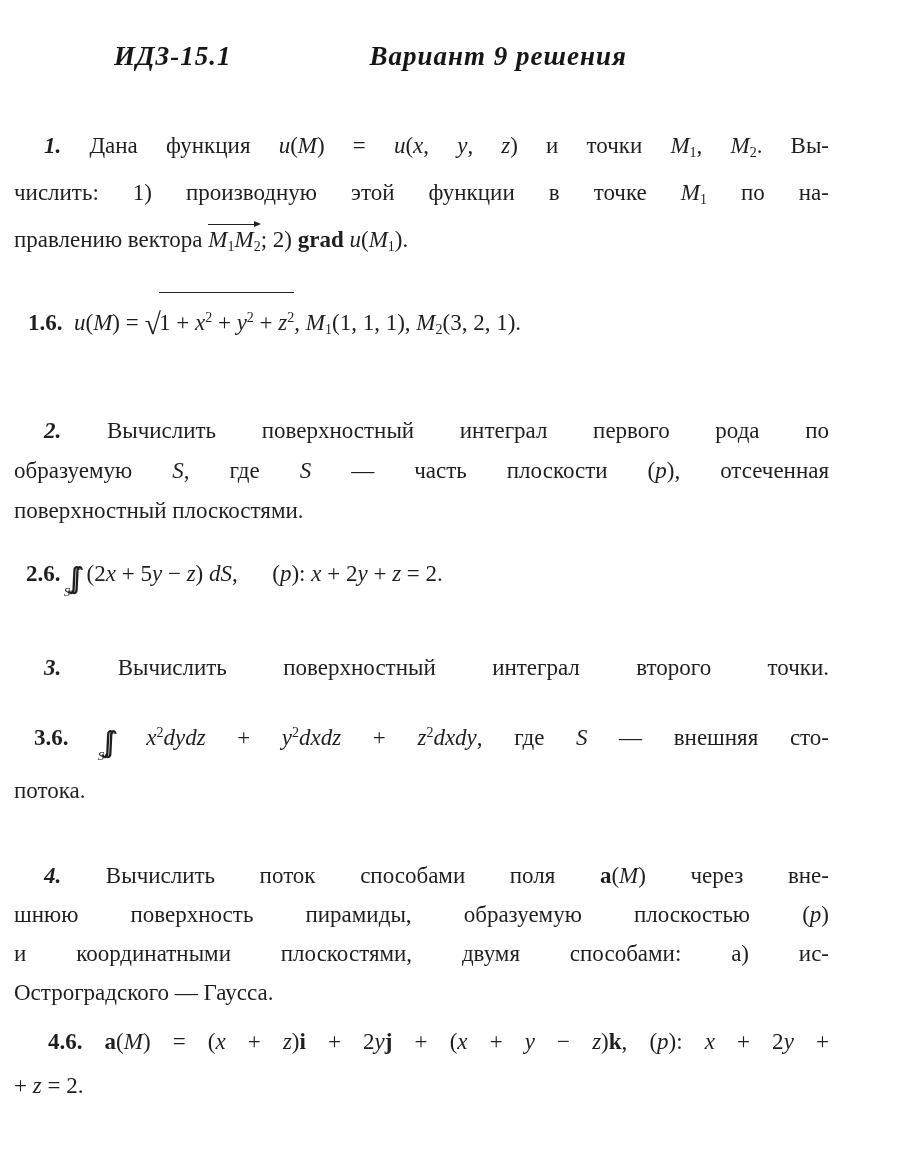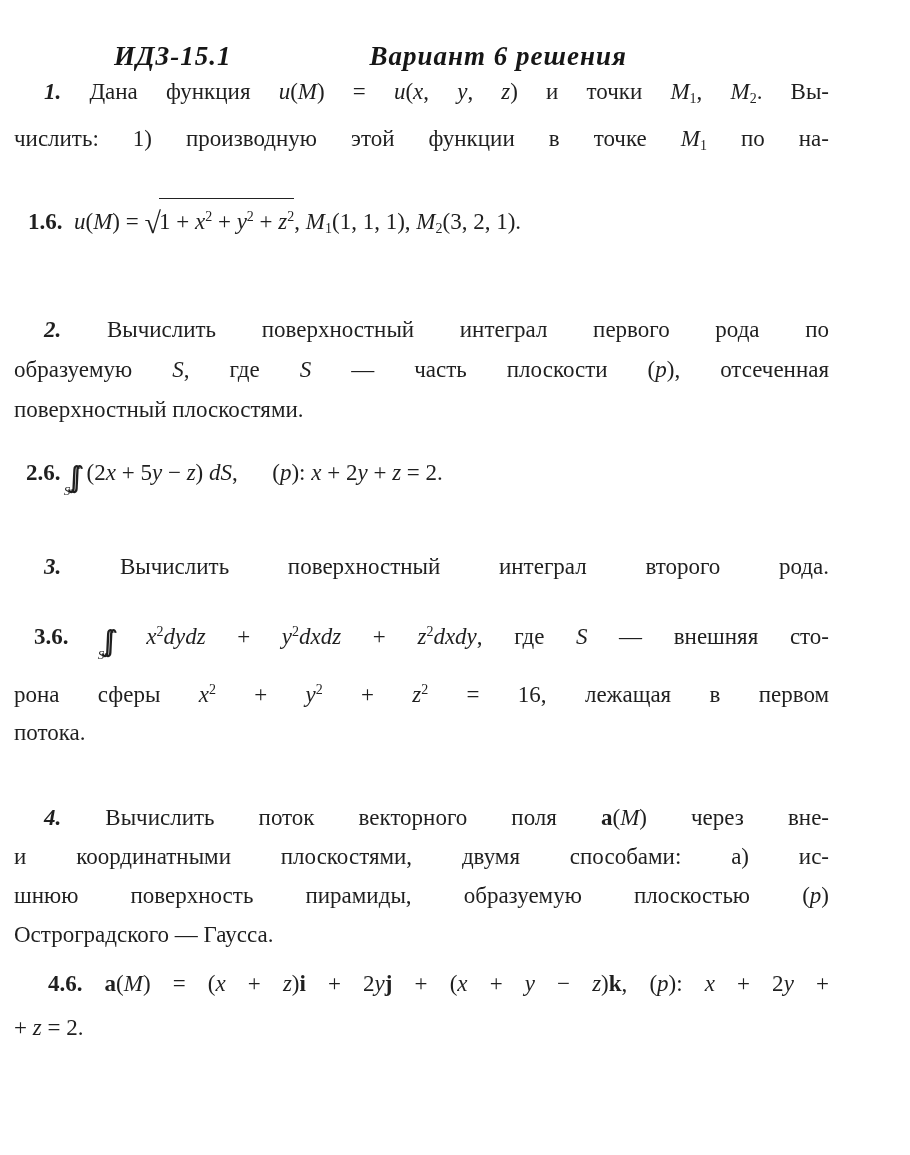--- a/index.html
+++ b/index.html
@@ -6,88 +6,88 @@
   .page{position:relative;width:843px;height:1155px;box-sizing:border-box;padding:0 14px;
         background:#ffffff;color:#1f1f1f;font-family:"Liberation Serif","DejaVu Serif",serif;
         font-size:23px;overflow:hidden;}
   .doc-header{display:flex;margin-top:40px;line-height:32px;font-weight:bold;font-style:italic;
         font-size:27px;color:#161616;}
   .hdr-code{margin-left:100px;letter-spacing:1px;}
   .hdr-title{margin-left:138px;letter-spacing:1px;}
   .line,.jline{line-height:40px;}
   .jline{text-align:justify;text-align-last:justify;}
   .first{text-indent:30px;}
-  .sec1{}
+  .sec1{margin-top:54px;}
   .f16{margin-top:22px;line-height:58px;padding-left:14px;}
   .sec2{margin-top:52px;}
   .f26{margin-top:14px;line-height:58px;padding-left:12px;}
   .sec3{margin-top:42px;}
   .sec36{margin-top:14px;}
   .f36{line-height:62px;padding-left:20px;}
   .cont{line-height:38px;}
   .sec4{margin-top:46px;}
   .sec4 .jline,.sec4 .line{line-height:39px;}
   .sec46{margin-top:8px;}
   .sec46 .jline,.sec46 .line{line-height:44px;}
   .f46{padding-left:34px;}
   .i{font-style:italic;}
   .b{font-weight:bold;font-style:normal;}
   .bi{font-weight:bold;font-style:italic;}
   .sup{font-size:14px;vertical-align:8px;font-style:normal;}
   .sub{font-size:14px;vertical-align:-4px;font-style:normal;}
   .rad{font-size:30px;line-height:1;vertical-align:-4px;font-style:normal;margin-right:-2px;}
-  .ovl{border-top:1.7px solid #222;padding-top:10px;}
+  .ovl{border-top:1.7px solid #222;padding-top:17px;}
   .iint{font-family:"DejaVu Sans",sans-serif;font-size:29px;line-height:1;vertical-align:-7px;
         letter-spacing:-0.42em;padding-right:0.30em;font-style:normal;}
   .subS{font-size:13px;font-style:italic;display:inline-block;width:0;
         transform:translate(-17px,15px);}
   .vec{position:relative;}
   .vec::before{content:"";position:absolute;left:0;right:7px;top:-3px;border-top:1.7px solid #222;}
   .vec::after{content:"";position:absolute;right:0;top:-6px;border-left:7px solid #222;
         border-top:3.5px solid transparent;border-bottom:3.5px solid transparent;}
 </style>
 </head>
 <body>
 
 <div class="page">
 
   <header class="doc-header">
     <span class="hdr-code">ИДЗ-15.1</span>
-    <span class="hdr-title">Вариант 6 решения</span>
+    <span class="hdr-title">Вариант 9 решения</span>
   </header>
 
   <section class="sec1">
     <div class="jline first"><span class="bi">1.</span><span> Дана функция </span><span class="i">u</span><span>(</span><span class="i">M</span><span>) = </span><span class="i">u</span><span>(</span><span class="i">x</span><span>, </span><span class="i">y</span><span>, </span><span class="i">z</span><span>) и точки </span><span class="i">M</span><span class="sub">1</span><span>, </span><span class="i">M</span><span class="sub">2</span><span>. Вы-</span></div>
     <div class="jline"><span>числить: 1) производную этой функции в точке </span><span class="i">M</span><span class="sub">1</span><span> по на-</span></div>
+    <div class="line"><span>правлению вектора </span><span class="vec"><span class="i">M</span><span class="sub">1</span><span class="i">M</span><span class="sub">2</span></span><span>; 2) </span><span class="b">grad </span><span class="i">u</span><span>(</span><span class="i">M</span><span class="sub">1</span><span>).</span></div>
   </section>
 
   <div class="line f16"><span class="b">1.6.</span><span>&nbsp; </span><span class="i">u</span><span>(</span><span class="i">M</span><span>) = </span><span class="rad">√</span><span class="ovl"><span>1 + </span><span class="i">x</span><span class="sup">2</span><span> + </span><span class="i">y</span><span class="sup">2</span><span> + </span><span class="i">z</span><span class="sup">2</span></span><span>, </span><span class="i">M</span><span class="sub">1</span><span>(1, 1, 1), </span><span class="i">M</span><span class="sub">2</span><span>(3, 2, 1).</span></div>
 
   <section class="sec2">
     <div class="jline first"><span class="bi">2.</span><span> Вычислить поверхностный интеграл первого рода по</span></div>
     <div class="jline"><span>образуемую </span><span class="i">S</span><span>, где </span><span class="i">S</span><span> — часть плоскости (</span><span class="i">p</span><span>), отсеченная</span></div>
     <div class="line"><span>поверхностный плоскостями.</span></div>
   </section>
 
   <div class="line f26"><span class="b">2.6.</span><span> </span><span class="iint">∫∫</span><span class="subS">S</span><span> (2</span><span class="i">x</span><span> + 5</span><span class="i">y</span><span> − </span><span class="i">z</span><span>) </span><span class="i">dS</span><span>,&nbsp;&nbsp;&nbsp;&nbsp;&nbsp;&nbsp;(</span><span class="i">p</span><span>):&nbsp;</span><span class="i">x</span><span> + 2</span><span class="i">y</span><span> + </span><span class="i">z</span><span> = 2.</span></div>
 
   <section class="sec3">
-    <div class="jline first"><span class="bi">3.</span><span> Вычислить поверхностный интеграл второго рода.</span></div>
+    <div class="jline first"><span class="bi">3.</span><span> Вычислить поверхностный интеграл второго точки.</span></div>
   </section>
 
   <section class="sec36">
     <div class="jline f36"><span class="b">3.6.</span><span> </span><span class="iint">∫∫</span><span class="subS">S</span><span> </span><span class="i">x</span><span class="sup">2</span><span class="i">dydz</span><span> + </span><span class="i">y</span><span class="sup">2</span><span class="i">dxdz</span><span> + </span><span class="i">z</span><span class="sup">2</span><span class="i">dxdy</span><span>, где </span><span class="i">S</span><span> — внешняя сто-</span></div>
-    <div class="jline cont"><span>рона сферы </span><span class="i">x</span><span class="sup">2</span><span> + </span><span class="i">y</span><span class="sup">2</span><span> + </span><span class="i">z</span><span class="sup">2</span><span> = 16, лежащая в первом</span></div>
     <div class="line cont"><span>потока.</span></div>
   </section>
 
   <section class="sec4">
-    <div class="jline first"><span class="bi">4.</span><span> Вычислить поток векторного поля </span><span class="b">a</span><span>(</span><span class="i">M</span><span>) через вне-</span></div>
+    <div class="jline first"><span class="bi">4.</span><span> Вычислить поток способами поля </span><span class="b">a</span><span>(</span><span class="i">M</span><span>) через вне-</span></div>
+    <div class="jline"><span>шнюю поверхность пирамиды, образуемую плоскостью (</span><span class="i">p</span><span>)</span></div>
     <div class="jline"><span>и координатными плоскостями, двумя способами: а) ис-</span></div>
-    <div class="jline"><span>шнюю поверхность пирамиды, образуемую плоскостью (</span><span class="i">p</span><span>)</span></div>
     <div class="line"><span>Остроградского — Гаусса.</span></div>
   </section>
 
   <section class="sec46">
     <div class="jline f46"><span class="b">4.6.</span><span> </span><span class="b">a</span><span>(</span><span class="i">M</span><span>) = (</span><span class="i">x</span><span> + </span><span class="i">z</span><span>)</span><span class="b">i</span><span> + 2</span><span class="i">y</span><span class="b">j</span><span> + (</span><span class="i">x</span><span> + </span><span class="i">y</span><span> − </span><span class="i">z</span><span>)</span><span class="b">k</span><span>, (</span><span class="i">p</span><span>): </span><span class="i">x</span><span> + 2</span><span class="i">y</span><span> +</span></div>
     <div class="line"><span>+ </span><span class="i">z</span><span> = 2.</span></div>
   </section>
 
 </div>
 

